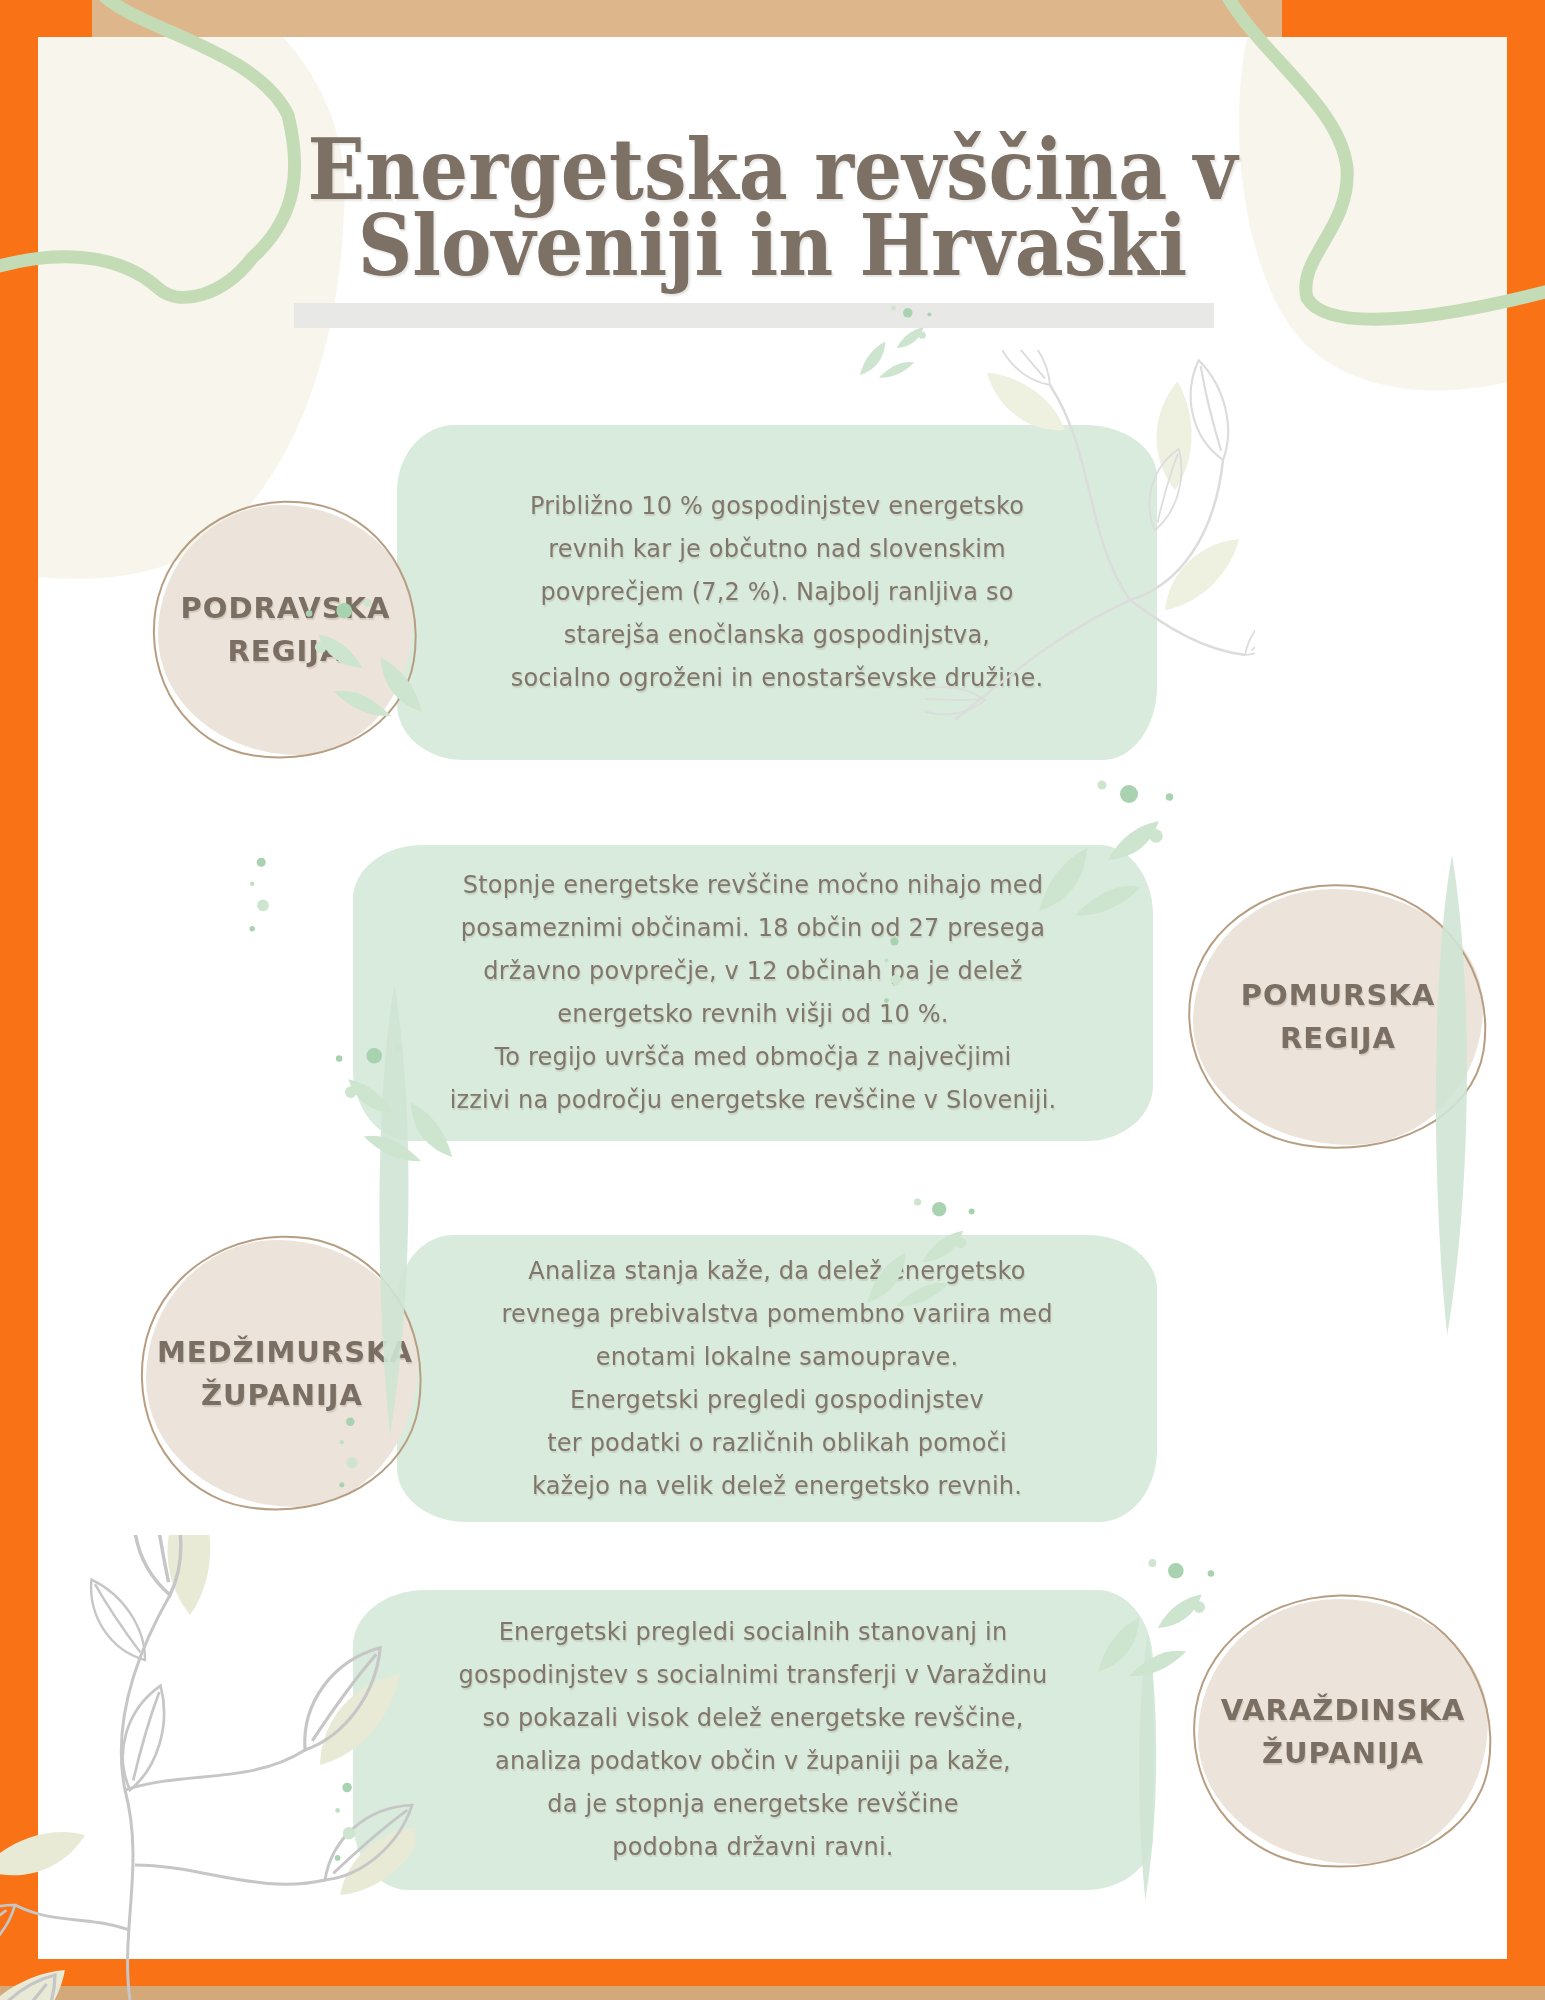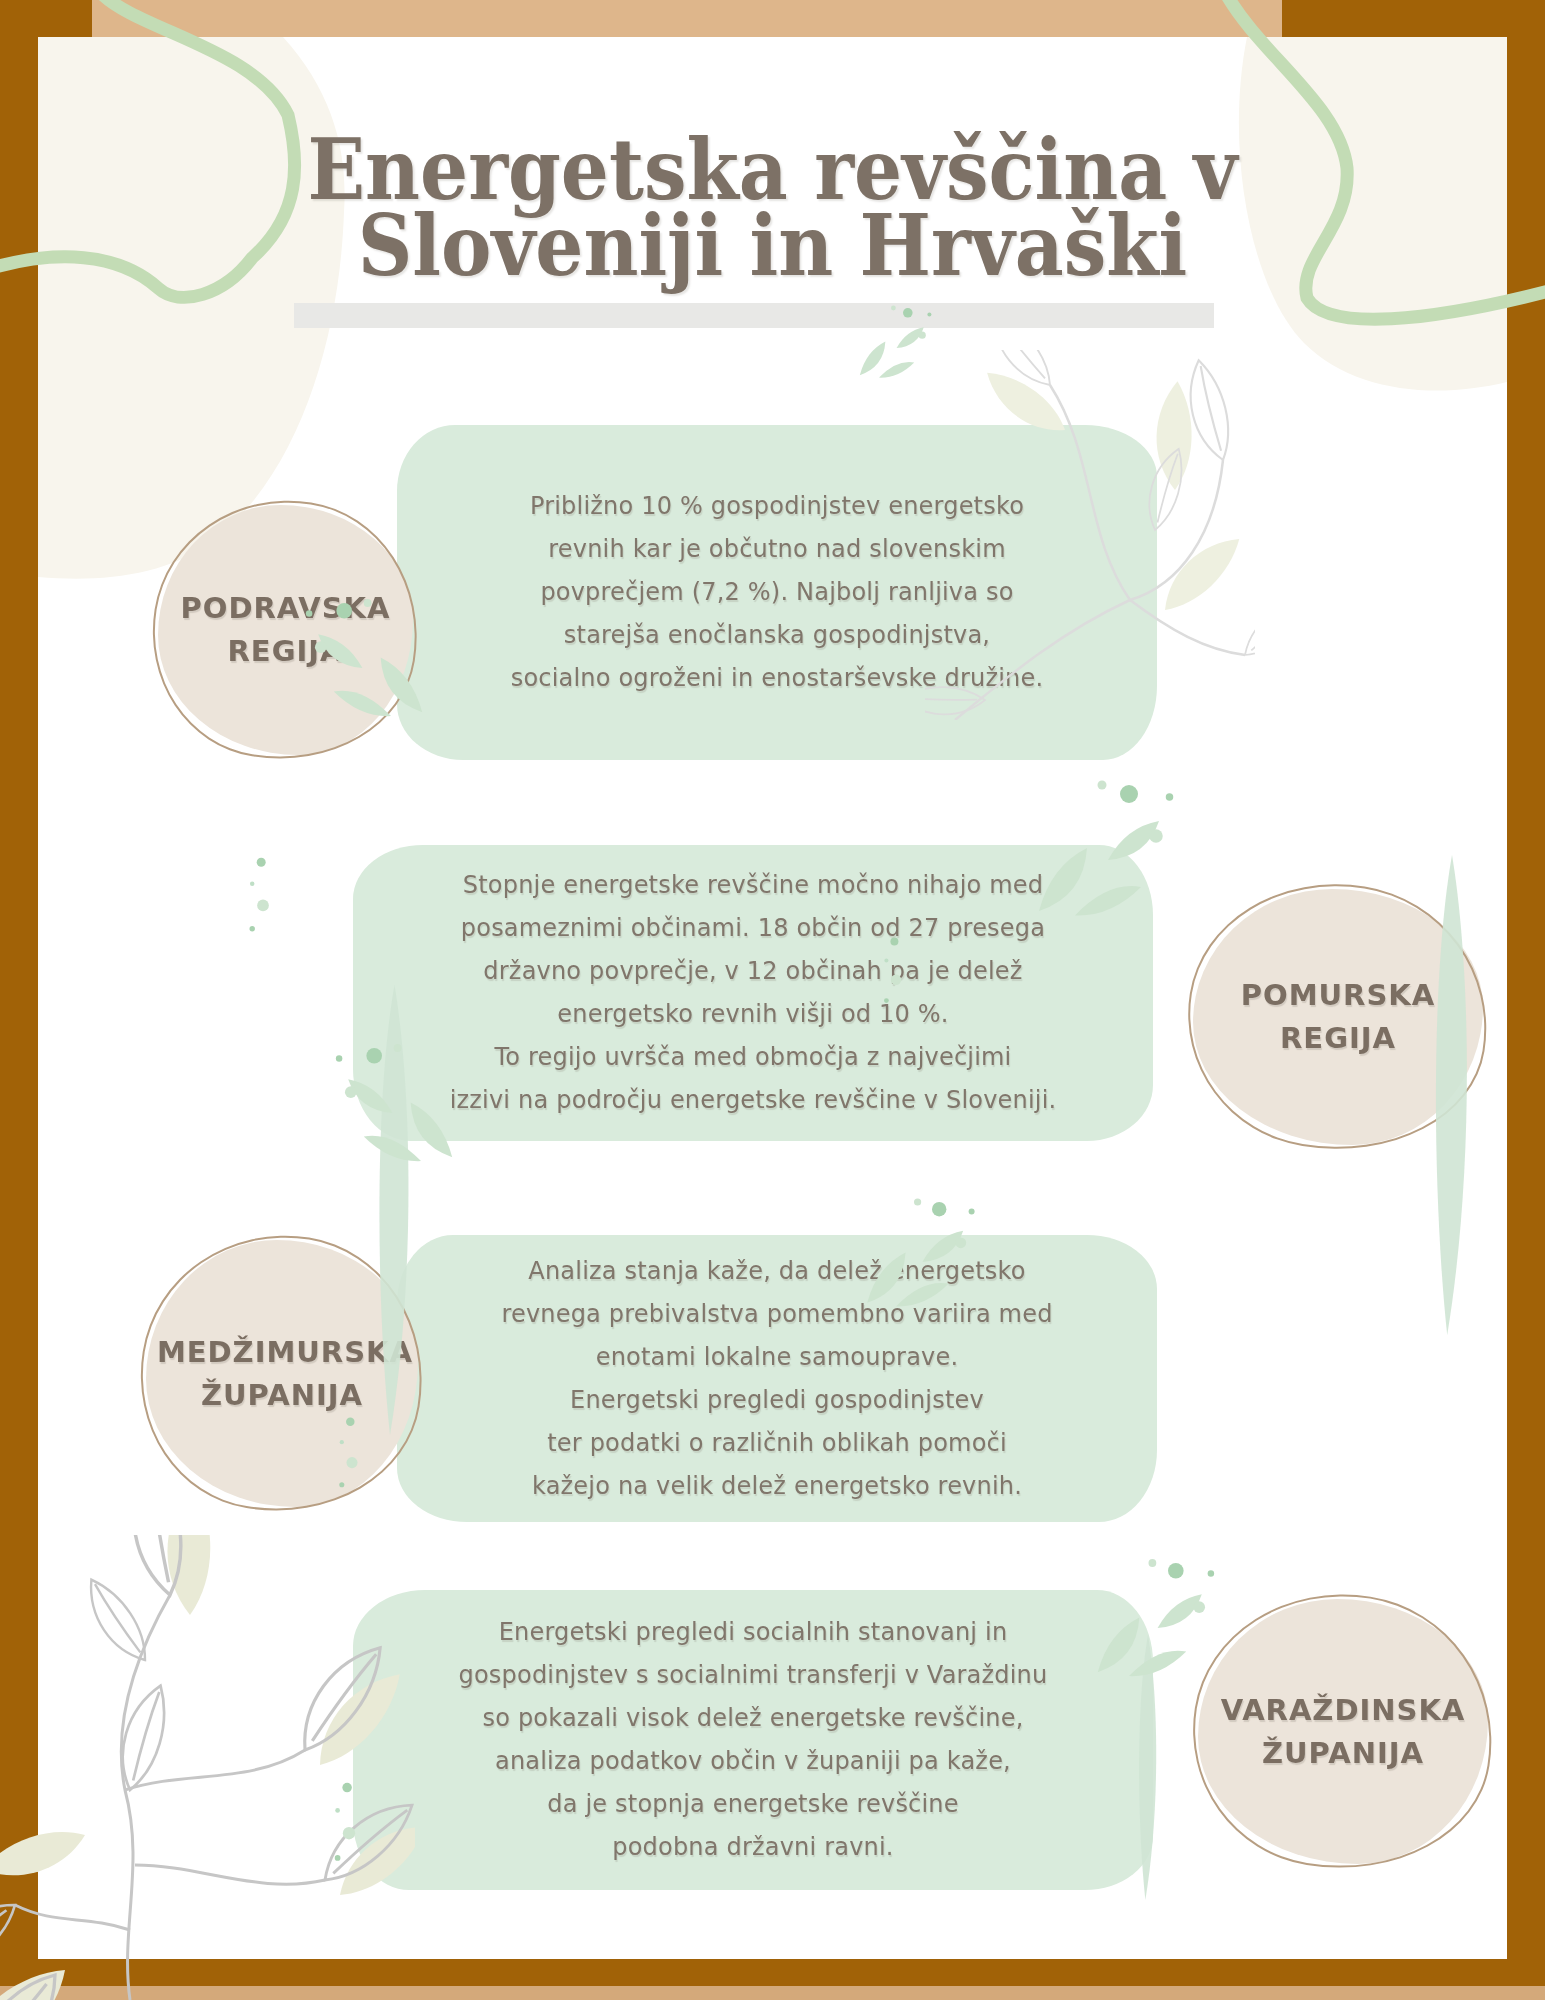--- a/index.html
+++ b/index.html
@@ -1,16 +1,16 @@
 <!DOCTYPE html>
 <html><head>
 <meta charset="utf-8">
 <style>
   html,body{margin:0;padding:0;}
-  .canvas{position:relative;width:1545px;height:2000px;background:#a16207;overflow:hidden;
+  .canvas{position:relative;width:1545px;height:2000px;background:#f97316;overflow:hidden;
           font-family:"DejaVu Sans","Liberation Sans",sans-serif;}
   .border-strip-top{position:absolute;left:92px;top:0;width:1190px;height:37px;background:#deb68b;}
   .border-strip-bottom{position:absolute;left:0;bottom:0;width:100%;height:14px;background:#d4a97a;}
   .page{position:absolute;left:38px;top:37px;width:1469px;height:1922px;background:#ffffff;z-index:1;}
   
   .ivory{position:absolute;z-index:2;}
   
   .deco{position:absolute;z-index:3;pointer-events:none;}
   
   .title{position:absolute;left:0;top:95px;width:1469px;text-align:center;z-index:5;

